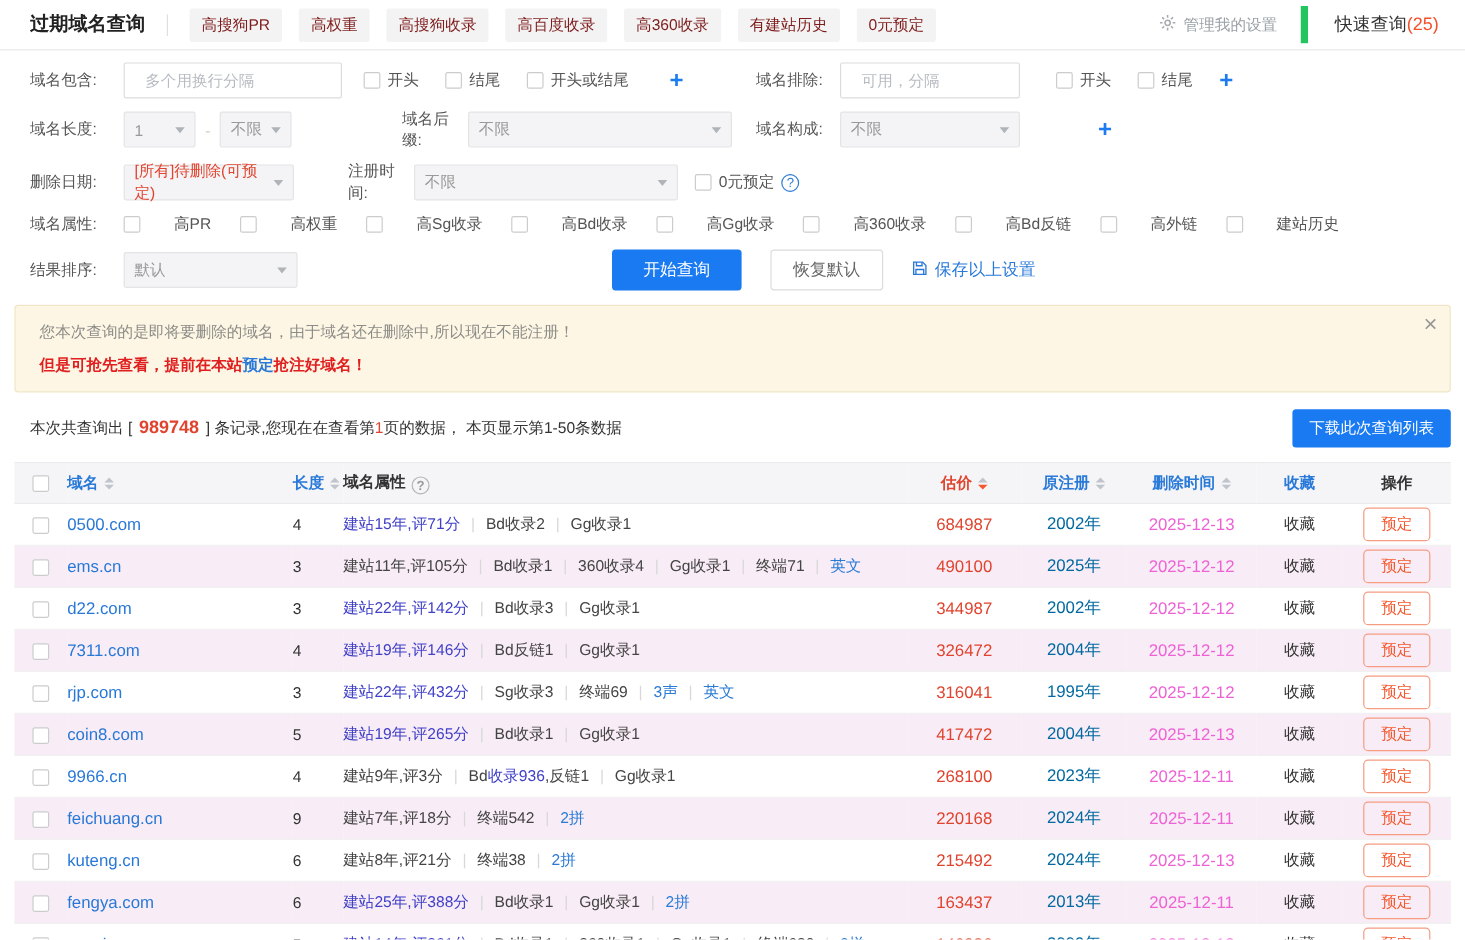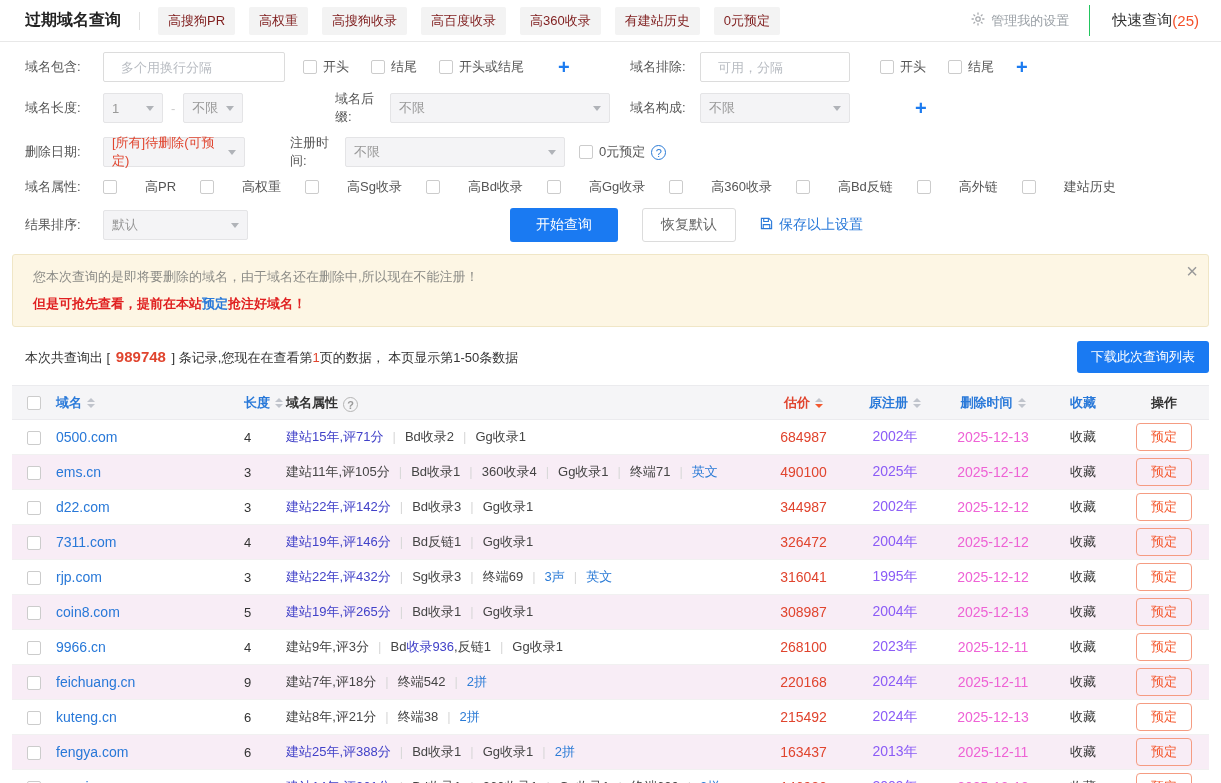--- a/index.html
+++ b/index.html
@@ -6,21 +6,21 @@
   html,body { width:1221px; height:783px; overflow:hidden; background:#fff;
     font-family:"Liberation Sans","DejaVu Sans",sans-serif; font-size:13px; color:#333; }
 
   
   .topbar { display:flex; align-items:center; height:42px; border-bottom:1px solid #e8e8e8; padding-left:25px; }
   .tb-title { font-size:16px; font-weight:bold; color:#222; }
   .tb-div { width:1px; height:18px; background:#e0e0e0; margin:0 18px; }
   .chips { display:flex; align-items:center; gap:14px; flex:1; }
   .chip { background:#f3f3f3; color:#7f1d1d; padding:5px 10px; border-radius:2px; cursor:pointer; white-space:nowrap; }
   .manage { display:flex; align-items:center; gap:6px; color:#9aa0a6; margin-right:20px; cursor:pointer; white-space:nowrap; }
-  .quick { height:31px; display:flex; align-items:center; padding:0 22px; border-left:1px solid #22c55e; font-size:15px; color:#333; cursor:pointer; white-space:nowrap; }
+  .quick { height:31px; display:flex; align-items:center; padding:0 22px; border-left:6px solid #22c55e; font-size:15px; color:#333; cursor:pointer; white-space:nowrap; }
   .quick .count { color:#f4502a; }
 
   
   .form { padding:10px 25px 8px; }
   .frow { display:flex; align-items:center; margin-bottom:8px; }
   .fleft { display:flex; align-items:center; flex:0 0 605px; }
   .flabel { flex:0 0 78px; color:#555; }
   .flabel2 { flex:0 0 55px; color:#555; margin-left:45px; }
   .rlabel { flex:0 0 70px; color:#555; }
   .tinput { height:30px; border:1px solid #dcdcdc; border-radius:2px; padding:0 17px; font-size:13px; color:#ef4444; background:#fff; outline:none; font-family:inherit; }
@@ -77,21 +77,21 @@
   tbody tr { height:35px; border-bottom:1px solid #f1f1f1; background:#fff; }
   tbody tr.alt { background:#f8edf6; }
   .td-cb, .th-cb { text-align:center; }
   .td-domain { color:#2878d8; font-size:14px; cursor:pointer; }
   .td-len { color:#333; }
   .td-attrs { color:#444; white-space:nowrap; overflow:hidden; }
   .seg + .seg::before { content:"|"; color:#d8d8d8; margin:0 9px; }
   .td-attrs .v { color:#4141c8; cursor:pointer; }
   .td-attrs .a { color:#2b7bd6; cursor:pointer; }
   .td-price { color:#e0442e; font-size:14px; }
-  .td-reg { color:#8b5cf6; font-size:14px; }
+  .td-reg { color:#0369a1; font-size:14px; }
   .td-del { color:#ee62d5; font-size:14px; }
   .td-fav { color:#333; cursor:pointer; }
   .reserve-btn { background:transparent; border:1px solid #f59c82; color:#f4582e; border-radius:4px; padding:4px 14px; font-size:13px; cursor:pointer; font-family:inherit; }
 </style>
 </head>
 <body>
 
 <div class="topbar">
   <span class="tb-title">过期域名查询</span>
   <span class="tb-div"></span>
@@ -376,21 +376,21 @@
           <td class="td-reg al-c">1995年</td>
           <td class="td-del al-c">2025-12-12</td>
           <td class="td-fav al-c">收藏</td>
           <td class="al-c"><button class="reserve-btn">预定</button></td>
         </tr>
         <tr class="alt">
           <td class="td-cb"><span class="cb" style="display: inline-block; vertical-align: middle;"></span></td>
           <td class="td-domain">coin8.com</td>
           <td class="td-len">5</td>
           <td class="td-attrs"><span class="seg"><span class="v">建站19年,评265分</span></span><span class="seg"><span>Bd收录1</span></span><span class="seg"><span>Gg收录1</span></span></td>
-          <td class="td-price al-c">308987</td>
+          <td class="td-price al-c">417472</td>
           <td class="td-reg al-c">2004年</td>
           <td class="td-del al-c">2025-12-13</td>
           <td class="td-fav al-c">收藏</td>
           <td class="al-c"><button class="reserve-btn">预定</button></td>
         </tr>
         <tr>
           <td class="td-cb"><span class="cb" style="display: inline-block; vertical-align: middle;"></span></td>
           <td class="td-domain">9966.cn</td>
           <td class="td-len">4</td>
           <td class="td-attrs"><span class="seg"><span>建站9年,评3分</span></span><span class="seg"><span>Bd</span><span class="v">收录936</span><span>,反链1</span></span><span class="seg"><span>Gg收录1</span></span></td>

